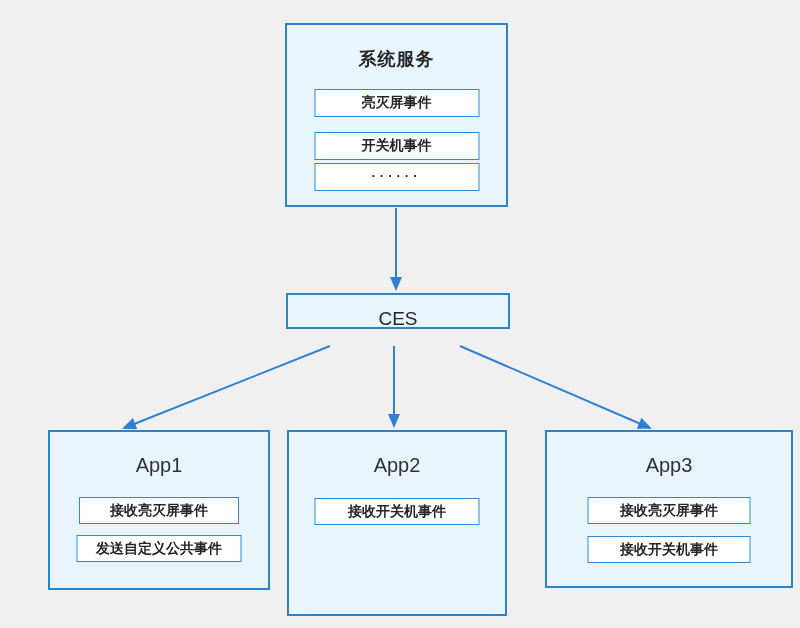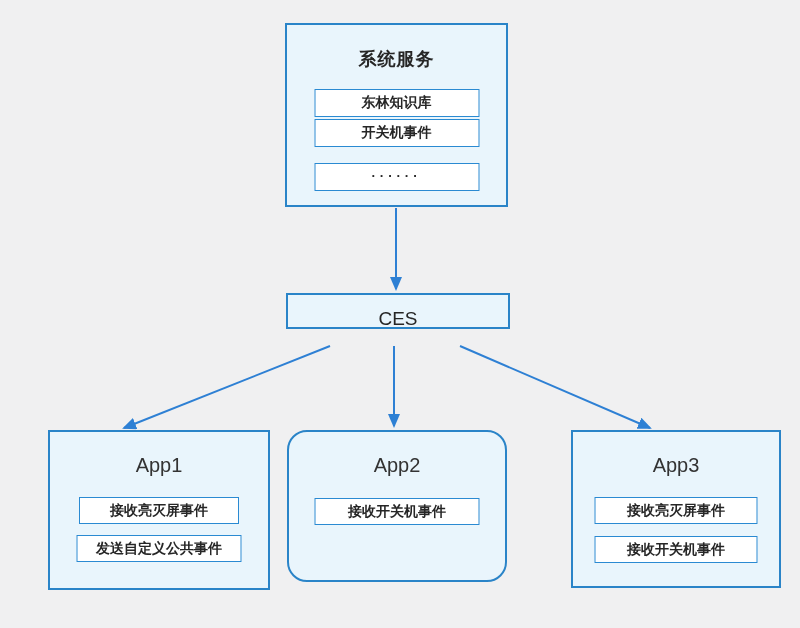--- a/index.html
+++ b/index.html
@@ -108,40 +108,40 @@
       </marker>
     </defs>
     <line x1="396" y1="208" x2="396" y2="289" marker-end="url(#arrowhead)"></line>
     <line x1="330" y1="346" x2="124" y2="428" marker-end="url(#arrowhead)"></line>
     <line x1="394" y1="346" x2="394" y2="426" marker-end="url(#arrowhead)"></line>
     <line x1="460" y1="346" x2="650" y2="428" marker-end="url(#arrowhead)"></line>
   </svg>
 
   <div class="box" style="left:285px; top:23px; width:223px; height:184px;padding-left:27px;">
     <div class="box-title title-zh">系统服务</div>
-    <div class="event tall" style="top:64px; width:165px;">东林知识库</div>
-    <div class="event tall" style="top:94px; width:165px;">开关机事件</div>
+    <div class="event tall" style="top:64px; width:165px;">亮灭屏事件</div>
+    <div class="event tall" style="top:107px; width:165px;">开关机事件</div>
     <div class="event tall dots" style="top:138px; width:165px;">······</div>
   </div>
 
   <div class="box" style="left:286px; top:293px; width:224px; height:36px;">
     <div class="box-title title-ces">CES</div>
   </div>
 
   <div class="box" style="left:24px; top:430px; width:222px; height:160px;margin-left:24px;">
     <div class="box-title title-app">App1</div>
     <div class="event" style="top:65px; width:160px;">接收亮灭屏事件</div>
     <div class="event" style="top:103px; width:165px;">发送自定义公共事件</div>
   </div>
 
-  <div class="box" style="left:287px; top:430px; width:220px; height:152px;border-radius:20px;">
+  <div class="box" style="left:287px; top:430px; width:220px; height:186px;">
     <div class="box-title title-app">App2</div>
     <div class="event" style="top:66px; width:165px;">接收开关机事件</div>
   </div>
 
-  <div class="box" style="left:571px; top:430px; width:210px; height:158px;">
+  <div class="box" style="left:545px; top:430px; width:248px; height:158px;">
     <div class="box-title title-app">App3</div>
     <div class="event" style="top:65px; width:163px;">接收亮灭屏事件</div>
     <div class="event" style="top:104px; width:163px;">接收开关机事件</div>
   </div>
 
 
 </div>
 
 </body></html>

